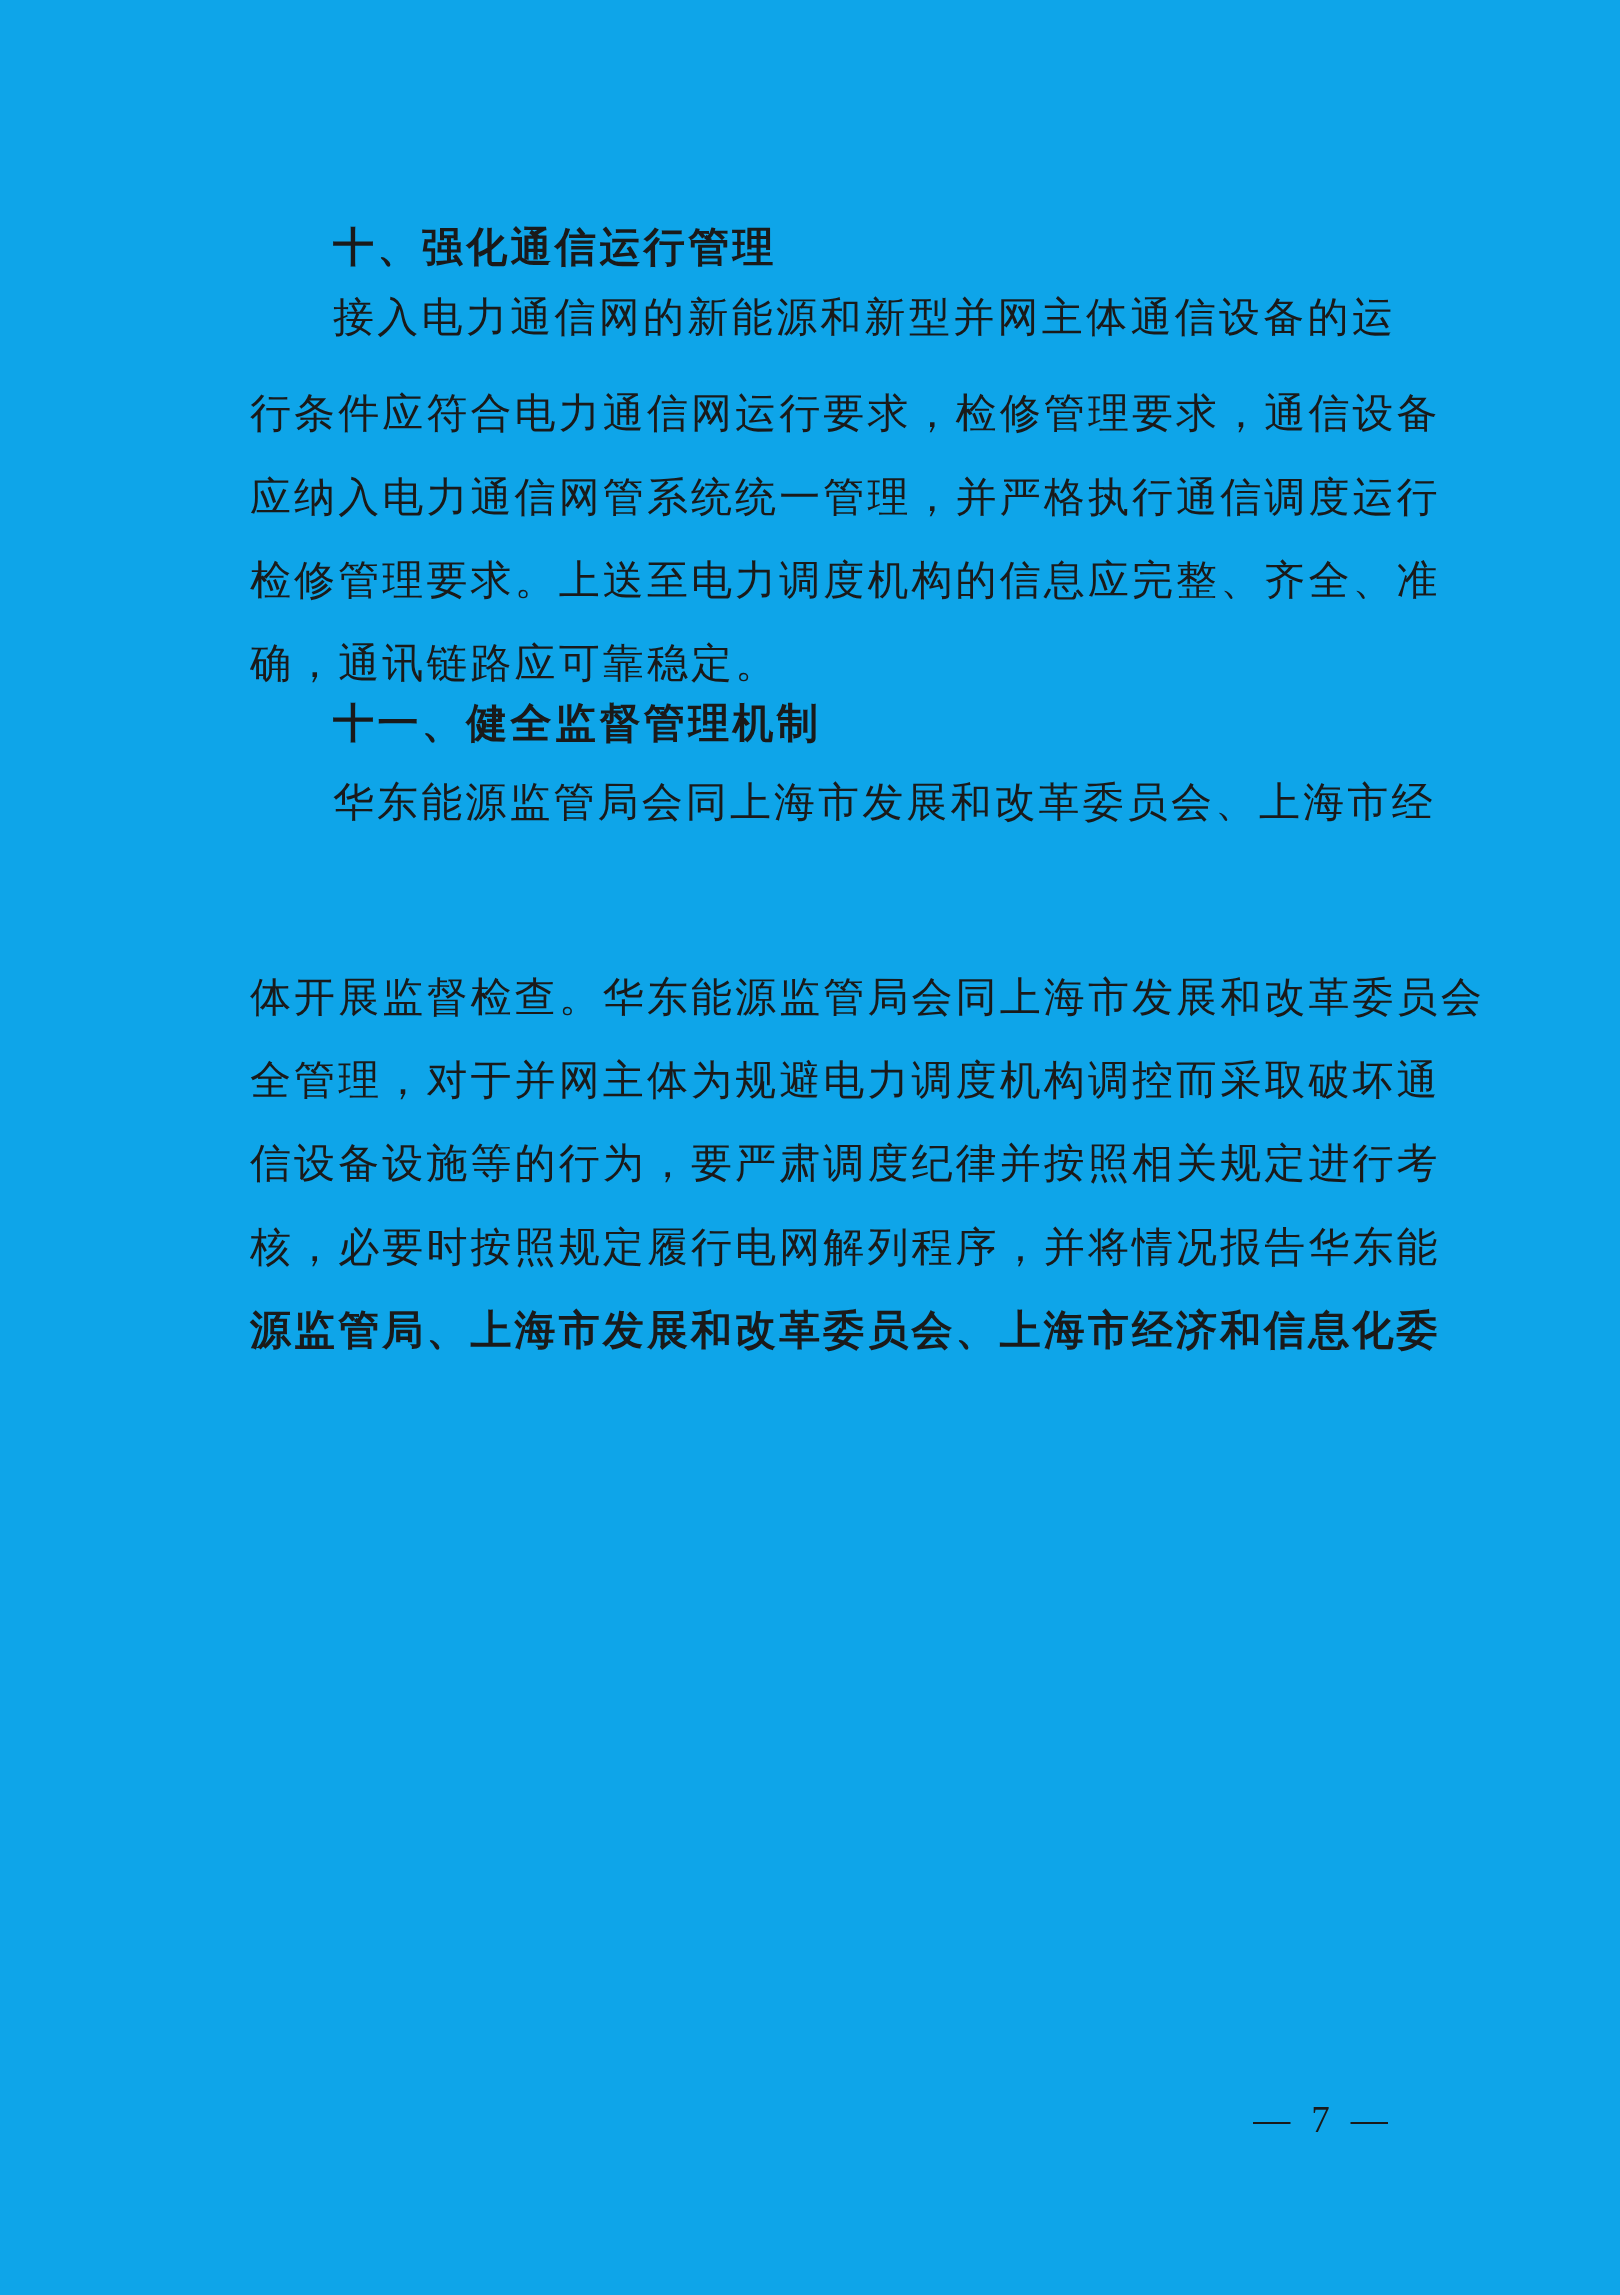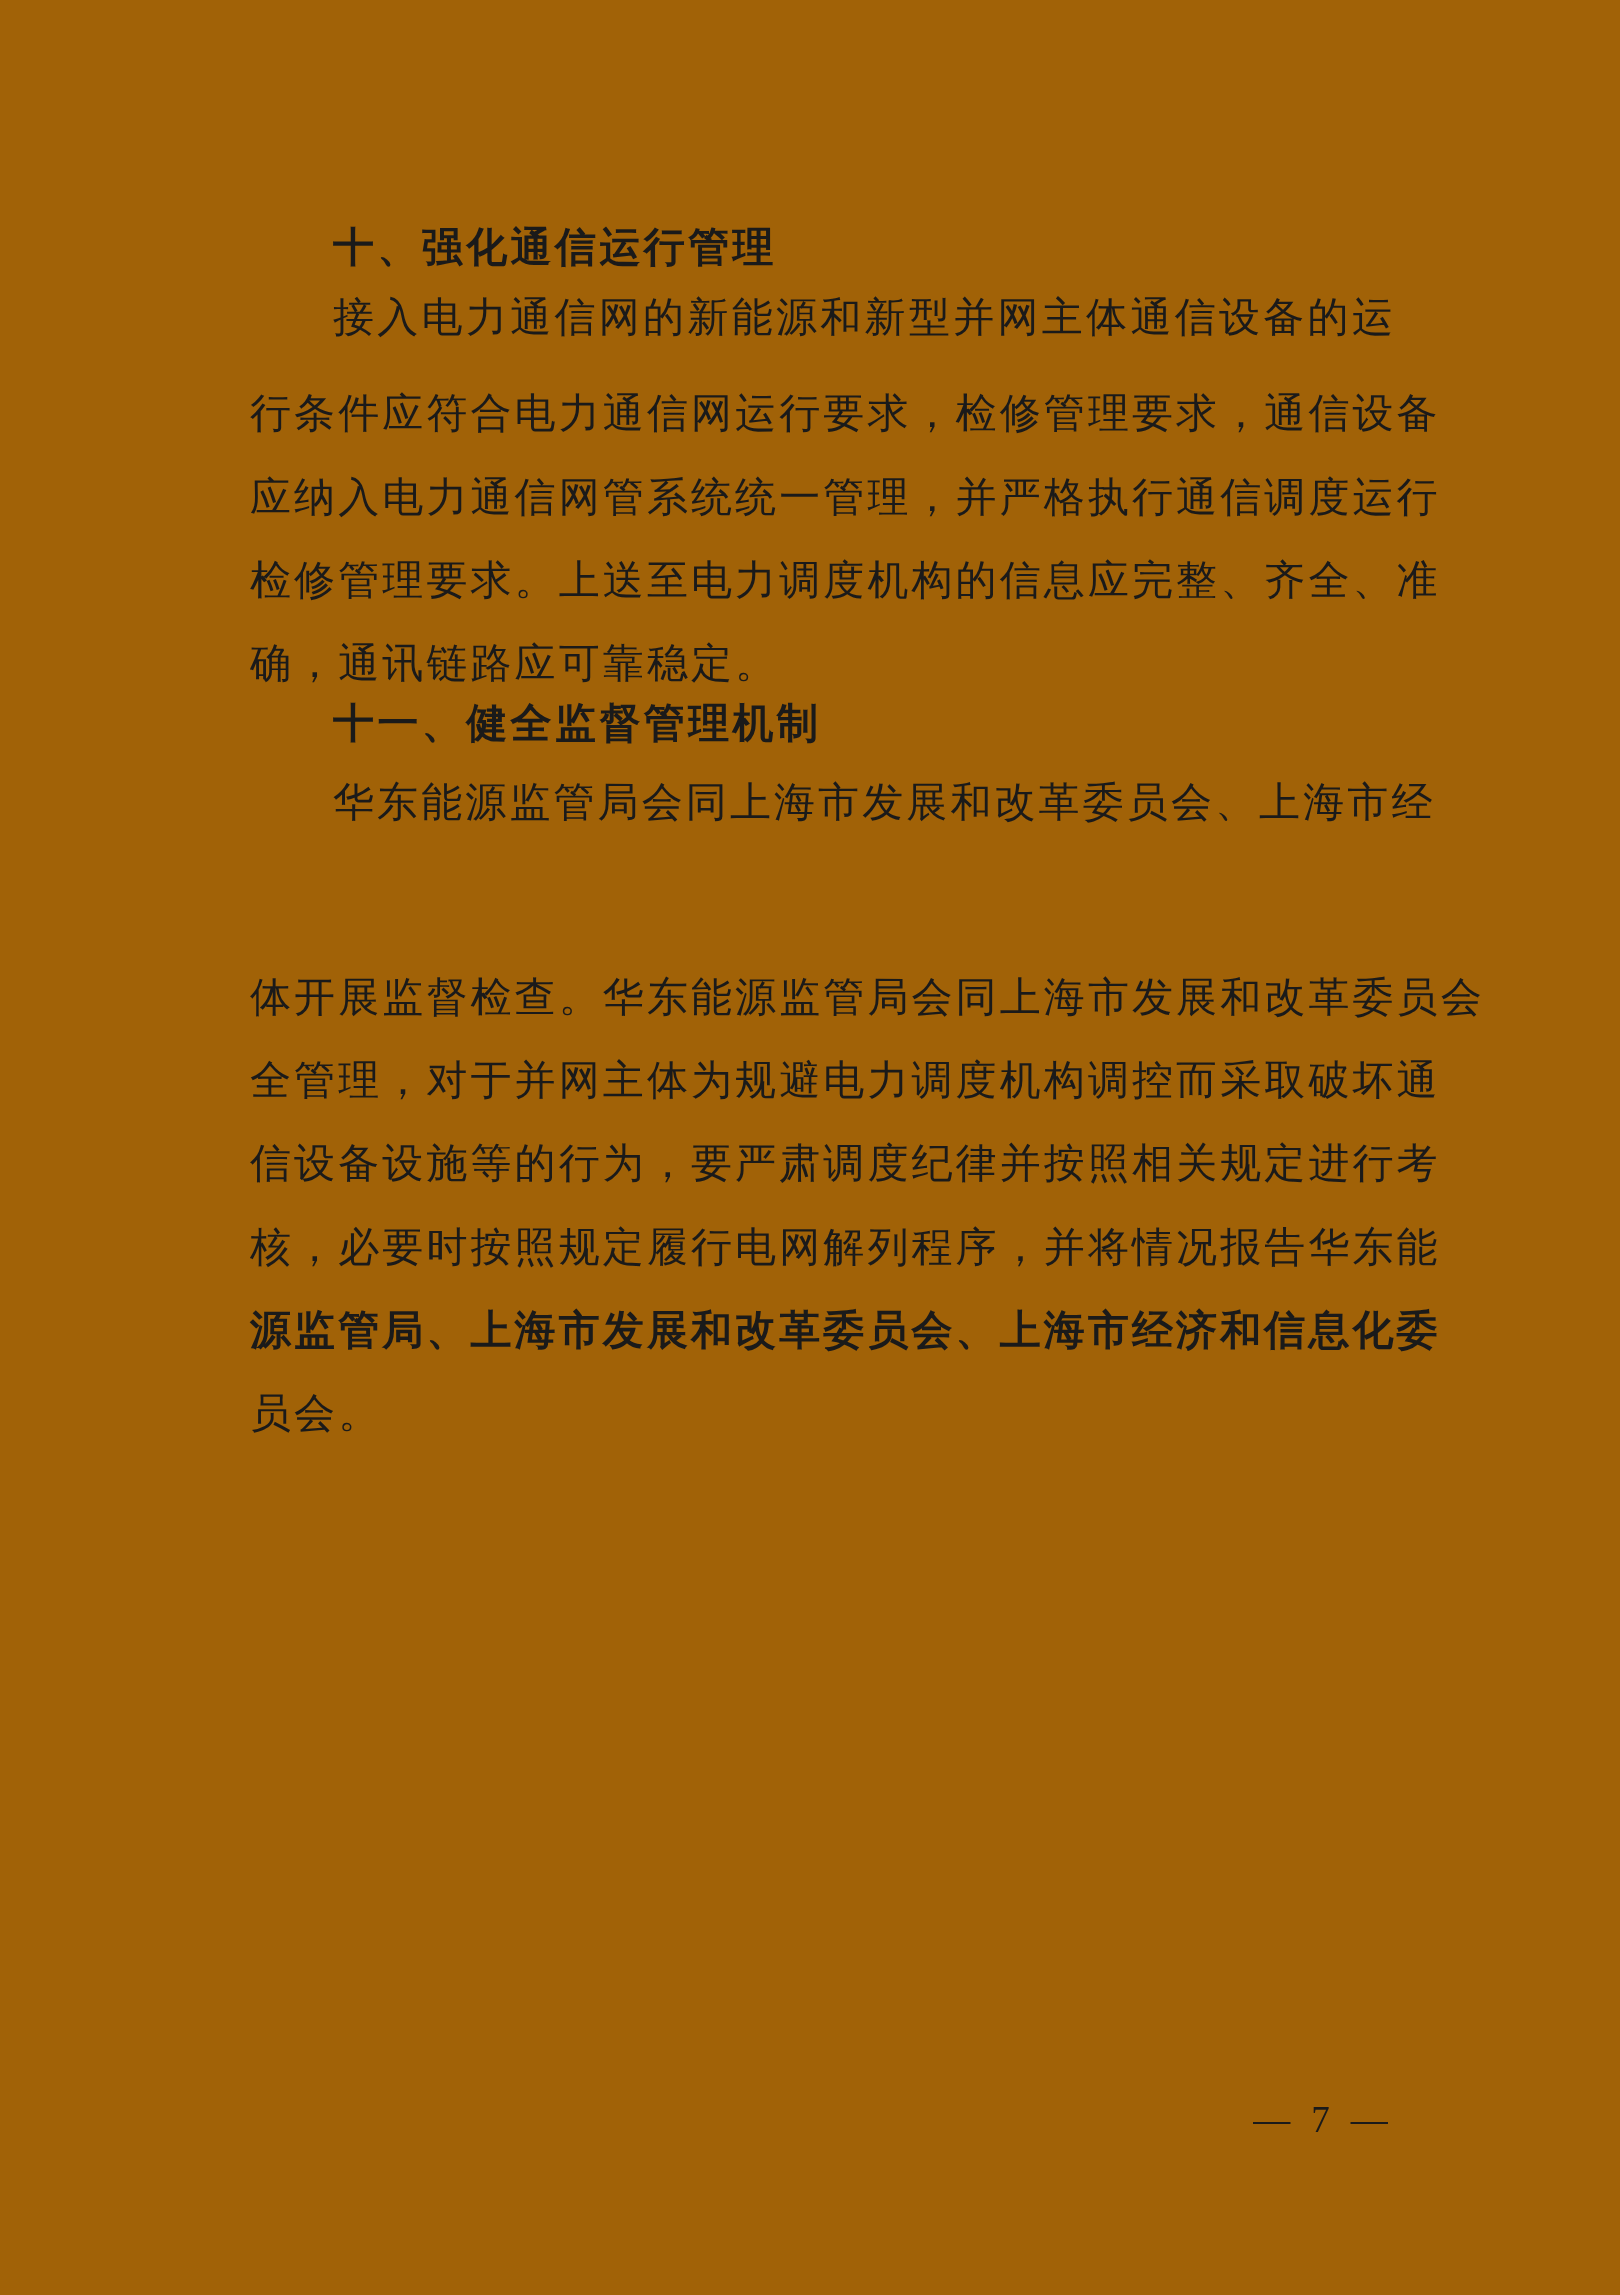--- a/index.html
+++ b/index.html
@@ -13,21 +13,21 @@
     position: relative;
     overflow: hidden;
     color: #1a1a1a;
     font-family: "DejaVu Serif", "Liberation Serif", serif;
   }
   .page {
     position: absolute;
     left: 0; top: 0;
     width: 1620px;
     height: 2296px;
-    background: #a16207;
+    background: #0ea5e9;
   }
   .line {
     position: absolute;
     left: 250px;
     width: 1147px;
     height: 83px;
     font-size: 41px;
     line-height: 83px;
     white-space: nowrap;
     letter-spacing: 3.1px;
@@ -80,17 +80,16 @@
   <div class="line last" style="top:622px;">确，通讯链路应可靠稳定。</div>
 
   <div class="heading" style="top:682px;">十一、健全监督管理机制</div>
 
   <div class="line indent" style="top:761px;">华东能源监管局会同上海市发展和改革委员会、上海市经</div>
   <div class="line" style="top:956px;">体开展监督检查。华东能源监管局会同上海市发展和改革委员会</div>
   <div class="line" style="top:1039px;">全管理，对于并网主体为规避电力调度机构调控而采取破坏通</div>
   <div class="line" style="top:1122px;">信设备设施等的行为，要严肃调度纪律并按照相关规定进行考</div>
   <div class="line" style="top:1206px;">核，必要时按照规定履行电网解列程序，并将情况报告华东能</div>
   <div class="line" style="top:1289px;font-weight:bold;">源监管局、上海市发展和改革委员会、上海市经济和信息化委</div>
-  <div class="line last" style="top:1372px;">员会。</div>
 
   <div class="page-number">— 7 —</div>
 </div>
 
 
 </body></html>

